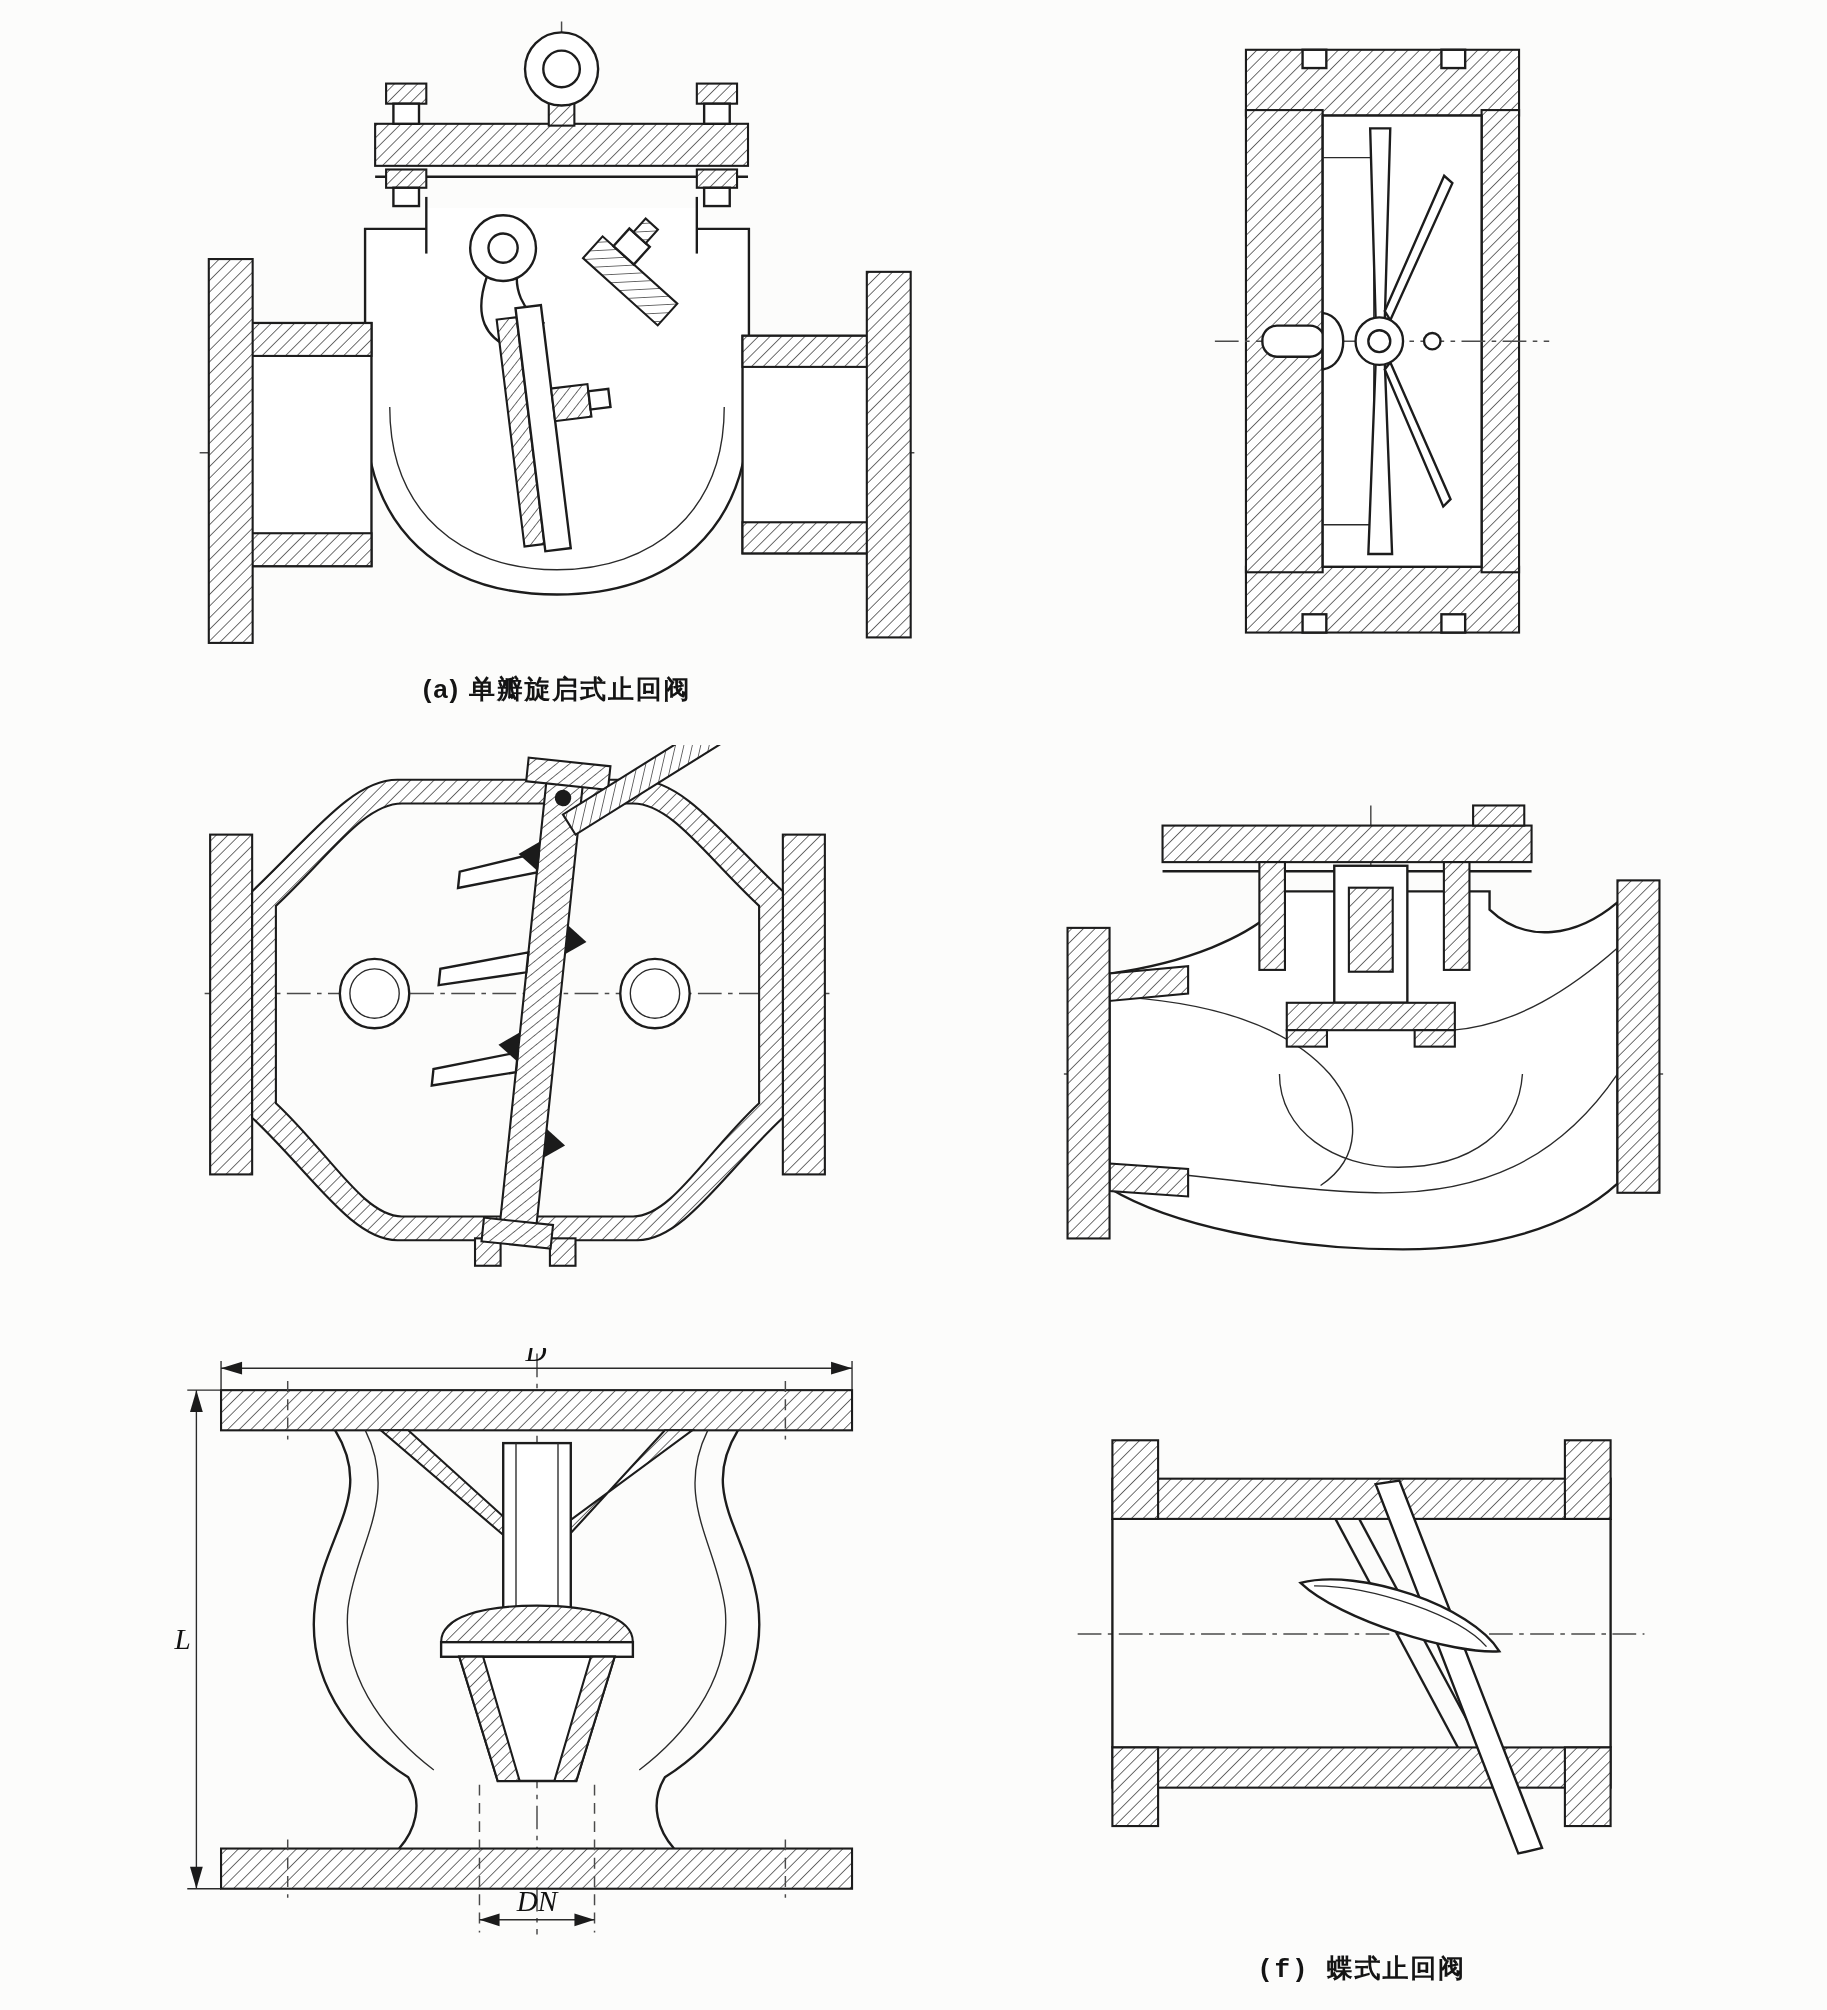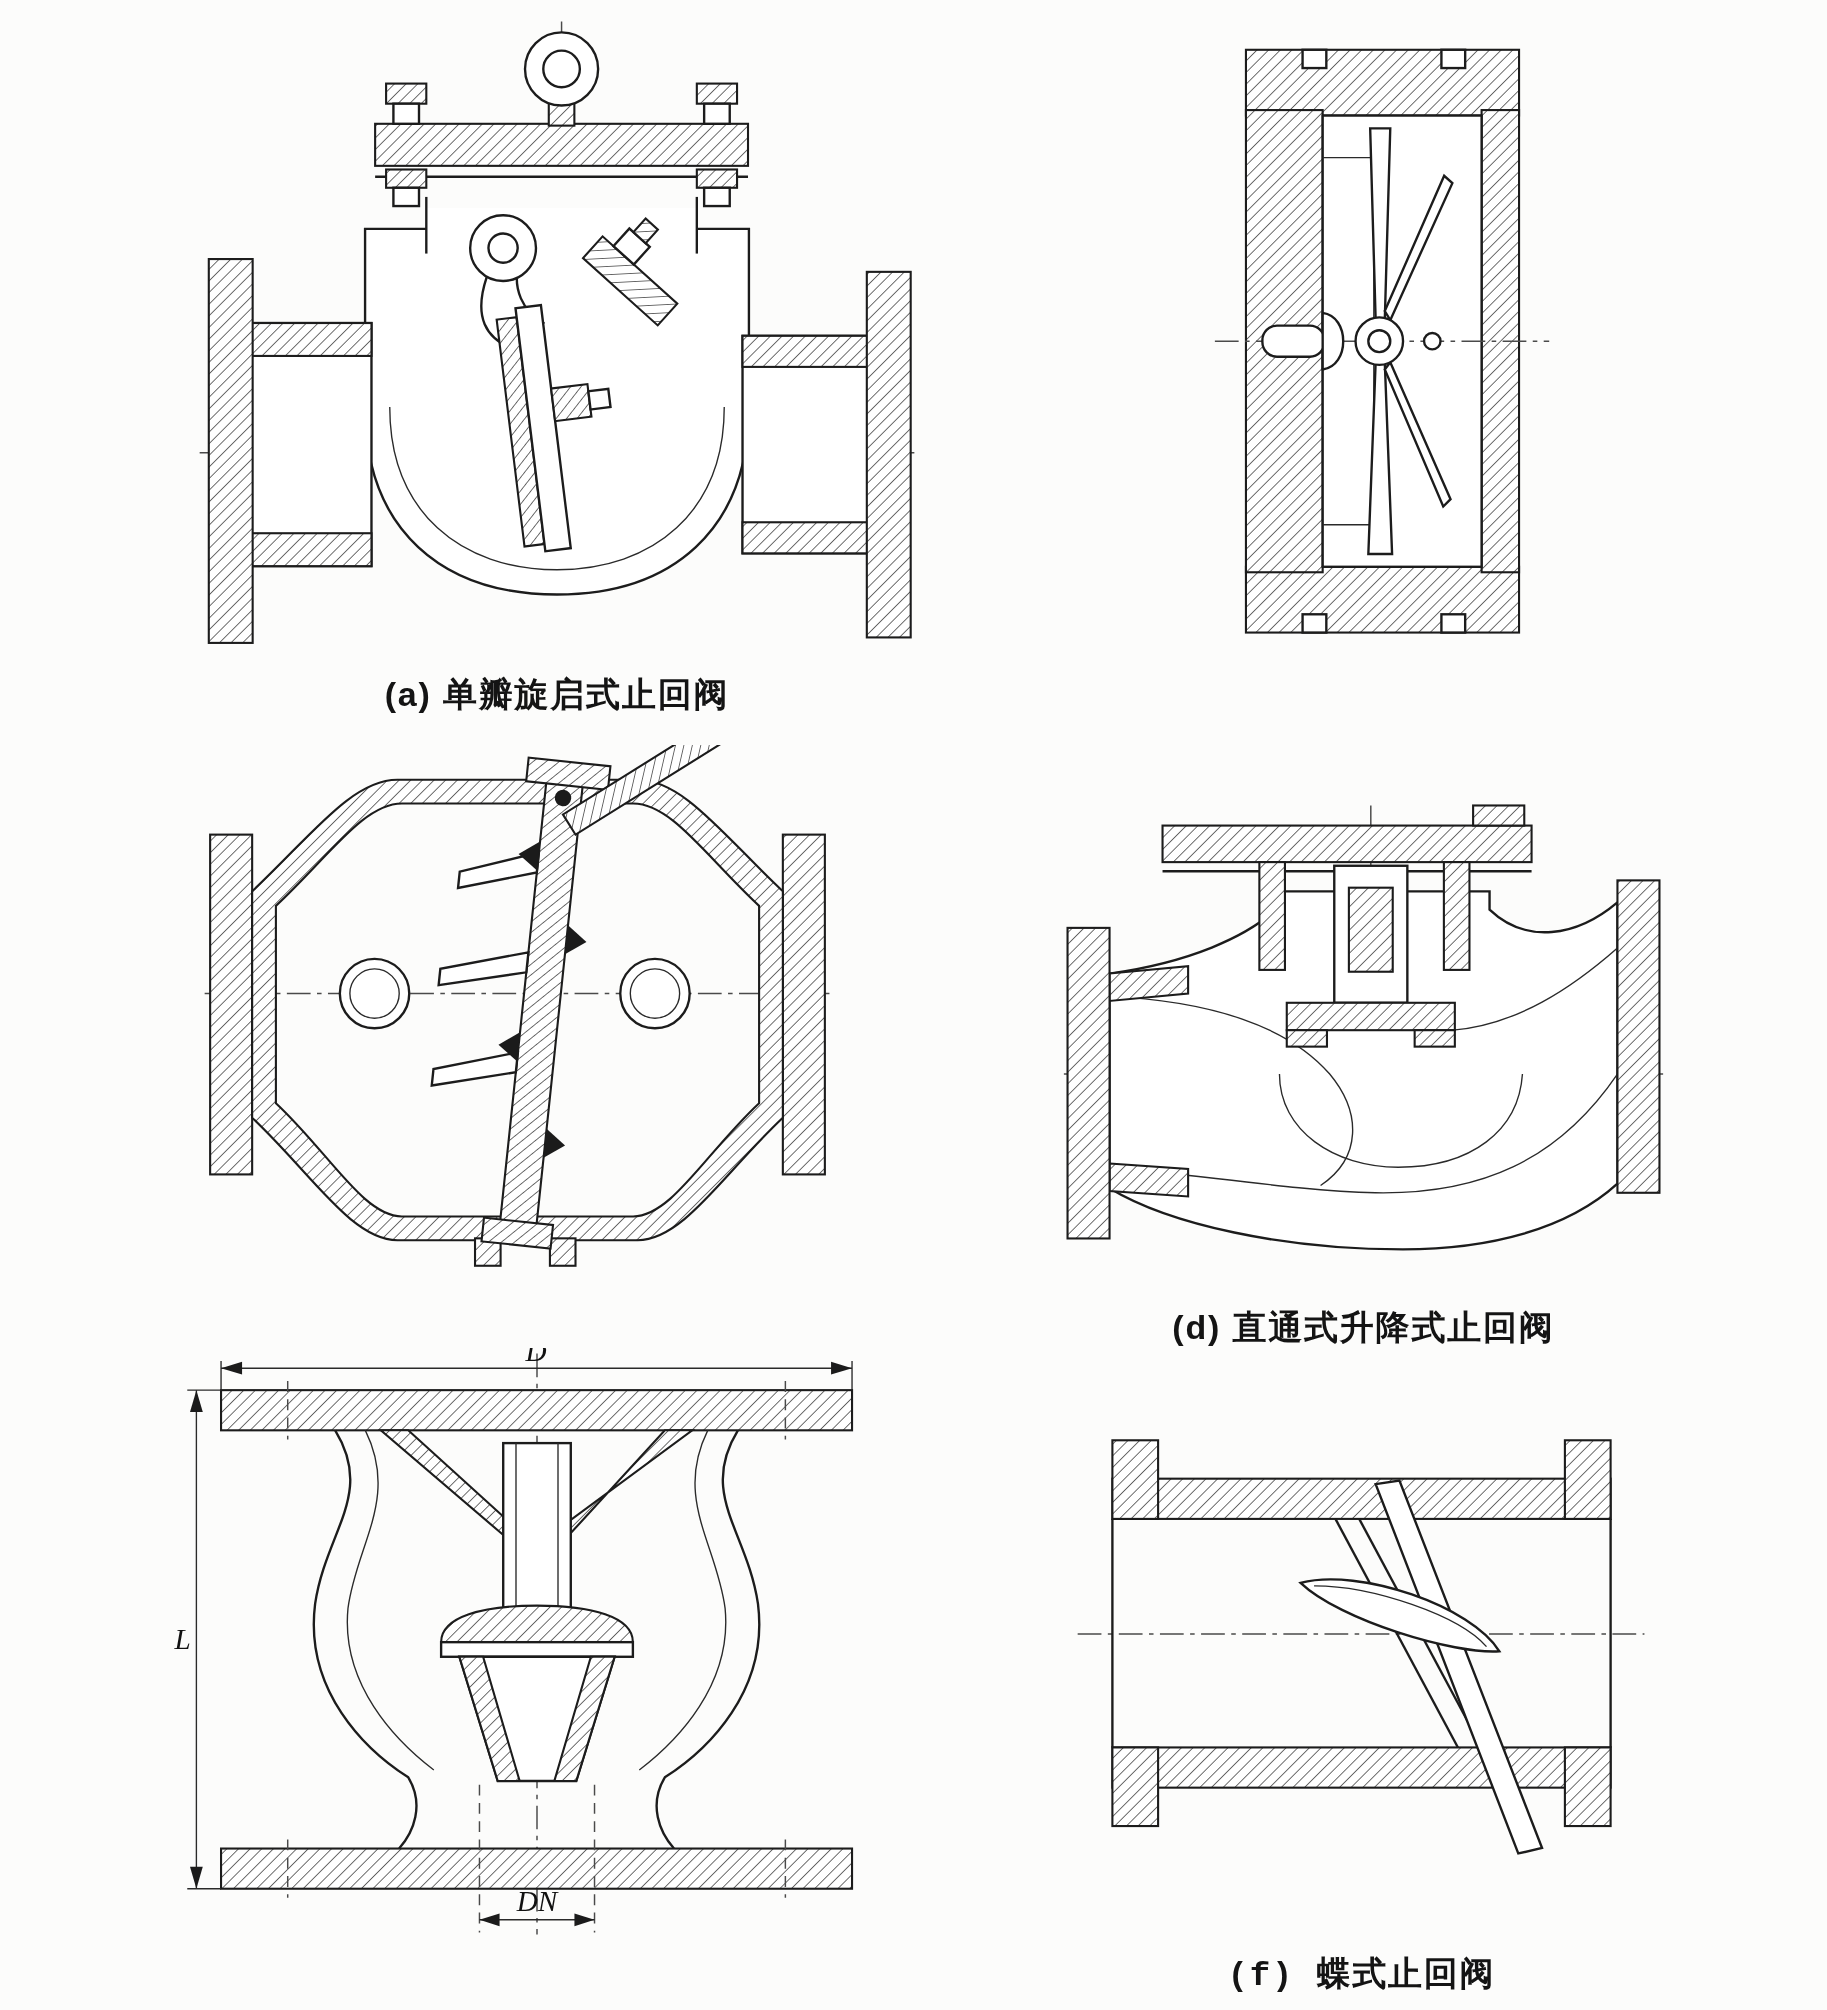--- a/index.html
+++ b/index.html
@@ -9,21 +9,21 @@
     font-family:"Liberation Sans",sans-serif;
     position:relative;
     color:#161616;
   }
   #canvas{position:relative;width:1827px;height:2010px;overflow:hidden;}
   .fig{position:absolute;}
   .caption{
     position:absolute;
     text-align:center;
     font-weight:bold;
-    font-size:34px;
+    font-size:26px;
     letter-spacing:1.8px;
     color:#141414;
     font-family:"Liberation Sans",sans-serif;
   }
   
   .ol   { fill:#ffffff; stroke:#1c1c1c; stroke-width:2.6; }
   .ln   { fill:none;    stroke:#1c1c1c; stroke-width:2.6; }
   .olh  { stroke:#1c1c1c; stroke-width:2.3; }
   .thin { fill:none;    stroke:#2a2a2a; stroke-width:1.5; }
   .cl   { fill:none; stroke:#4a4a4a; stroke-width:1.6; stroke-dasharray:26 7 5 7; }
@@ -223,21 +223,20 @@
       <rect x="248" y="252" width="44" height="18" fill="url(#hD)" class="olh"></rect>
       <rect x="388" y="252" width="44" height="18" fill="url(#hD)" class="olh"></rect>
 
       <polygon points="54,190 140,182 140,212 54,220" fill="url(#hD)" class="olh"></polygon>
       <polygon points="54,398 140,404 140,434 54,428" fill="url(#hD)" class="olh"></polygon>
       <rect x="8" y="140" width="46" height="340" fill="url(#hD)" class="olh"></rect>
       <rect x="610" y="88" width="46" height="342" fill="url(#hD)" class="olh"></rect>
     </svg>
   </div>
 
-  <div class="caption" style="left:1060px;top:1305px;width:607px;">(d) 直通式升降式止回阀</div>
 
   <div class="fig" style="left:169px;top:1348px;width:736px;height:592px;">
     <svg width="736" height="592" viewBox="0 0 806 648">
       <defs>
         <pattern id="hE" width="9" height="9" patternUnits="userSpaceOnUse" patternTransform="rotate(45)">
           <rect width="9" height="9" fill="#ffffff"></rect>
           <line x1="0" y1="0" x2="0" y2="9" stroke="#3a3a3a" stroke-width="1.6"></line>
         </pattern>
       </defs>
       <line class="cl" x1="403" y1="6" x2="403" y2="642"></line>

